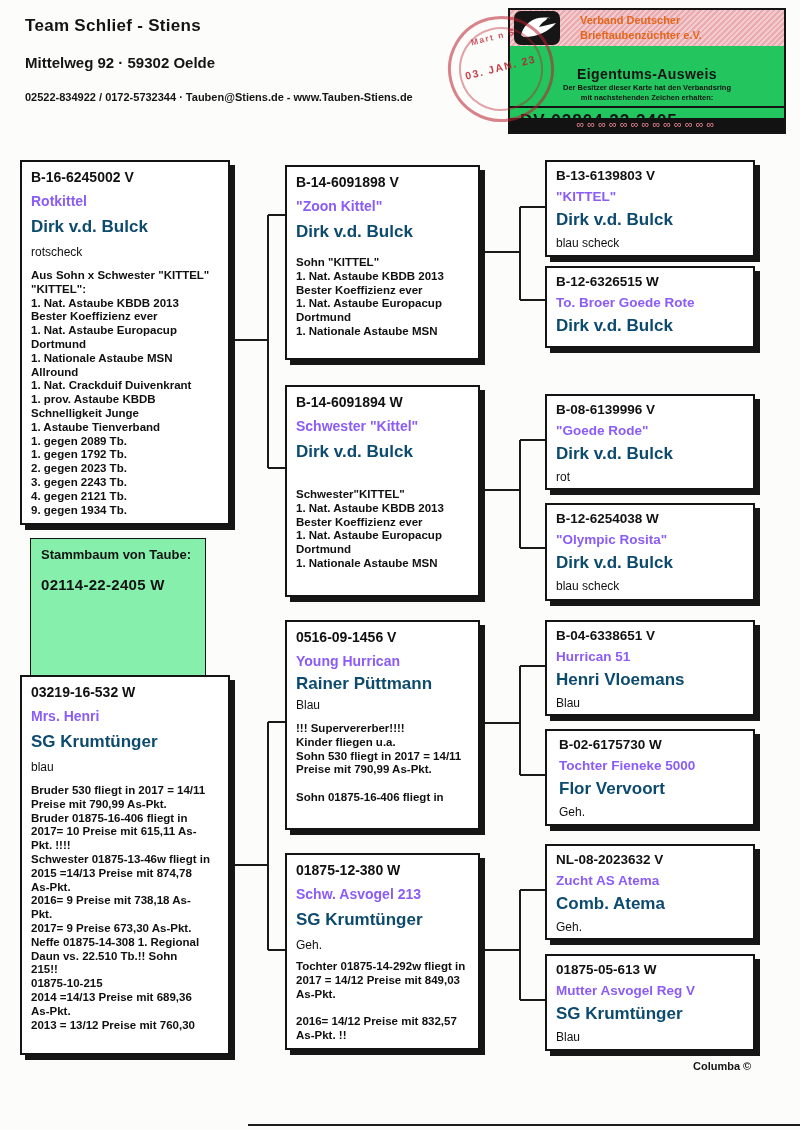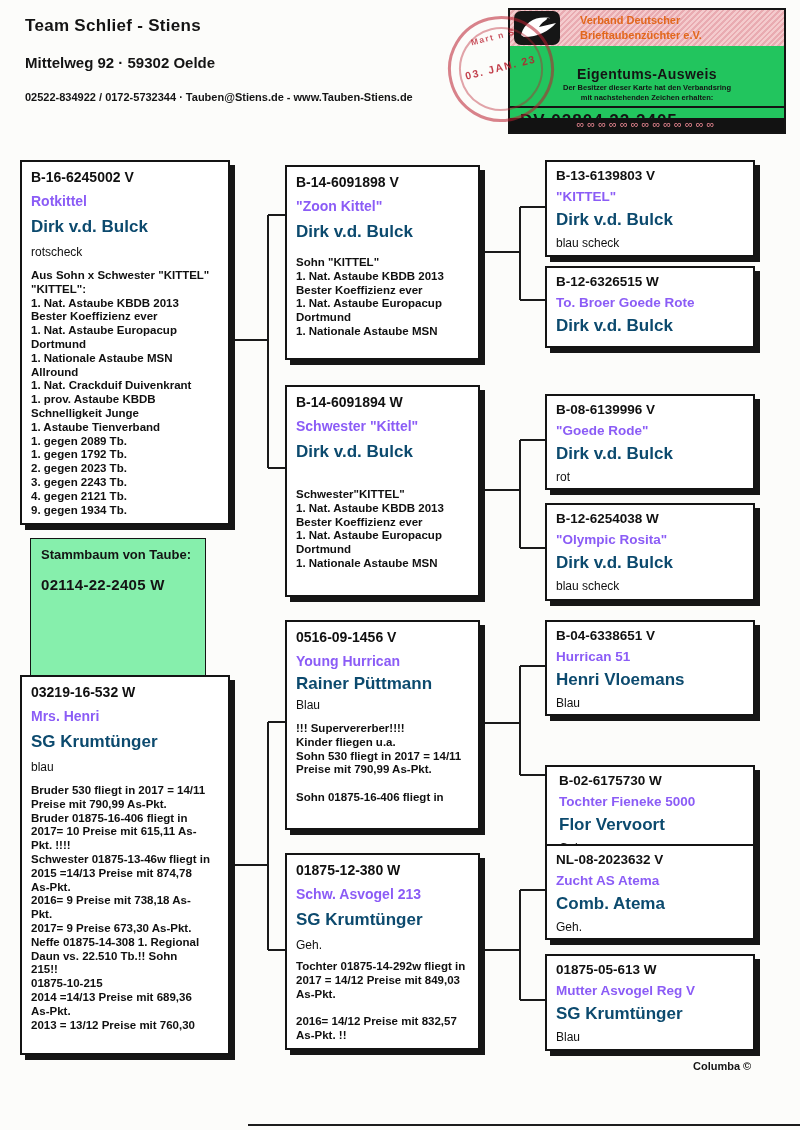--- a/index.html
+++ b/index.html
@@ -246,21 +246,21 @@
     <div class="colr">blau scheck</div>
   </div>
 
   <div class="pbox small" style="left:545px;top:620px;width:210px;height:96px;">
     <div class="ring">B-04-6338651 V</div>
     <div class="name">Hurrican 51</div>
     <div class="breeder">Henri Vloemans</div>
     <div class="colr">Blau</div>
   </div>
 
-  <div class="pbox small" style="left:545px;top:765px;width:210px;height:97px;padding-left:12px;">
+  <div class="pbox small" style="left:545px;top:729px;width:210px;height:97px;padding-left:12px;">
     <div class="ring">B-02-6175730 W</div>
     <div class="name">Tochter Fieneke 5000</div>
     <div class="breeder">Flor Vervoort</div>
     <div class="colr">Geh.</div>
   </div>
 
   <div class="pbox small" style="left:545px;top:844px;width:210px;height:96px;">
     <div class="ring">NL-08-2023632 V</div>
     <div class="name">Zucht AS  Atema</div>
     <div class="breeder">Comb. Atema</div>

